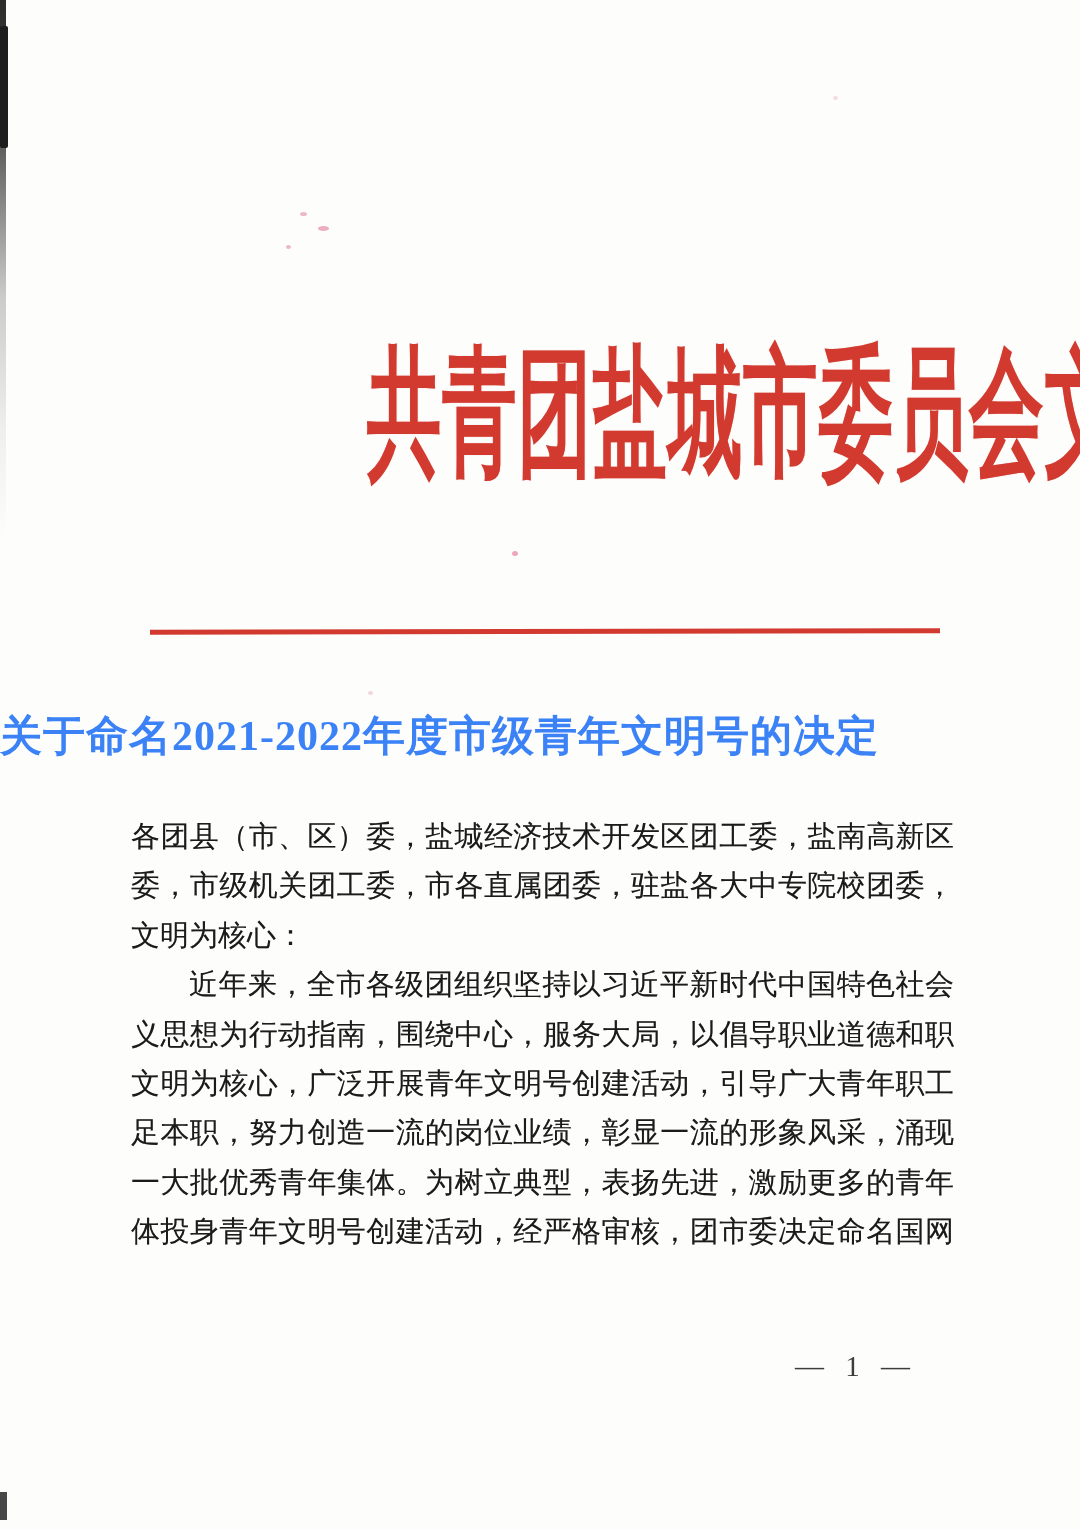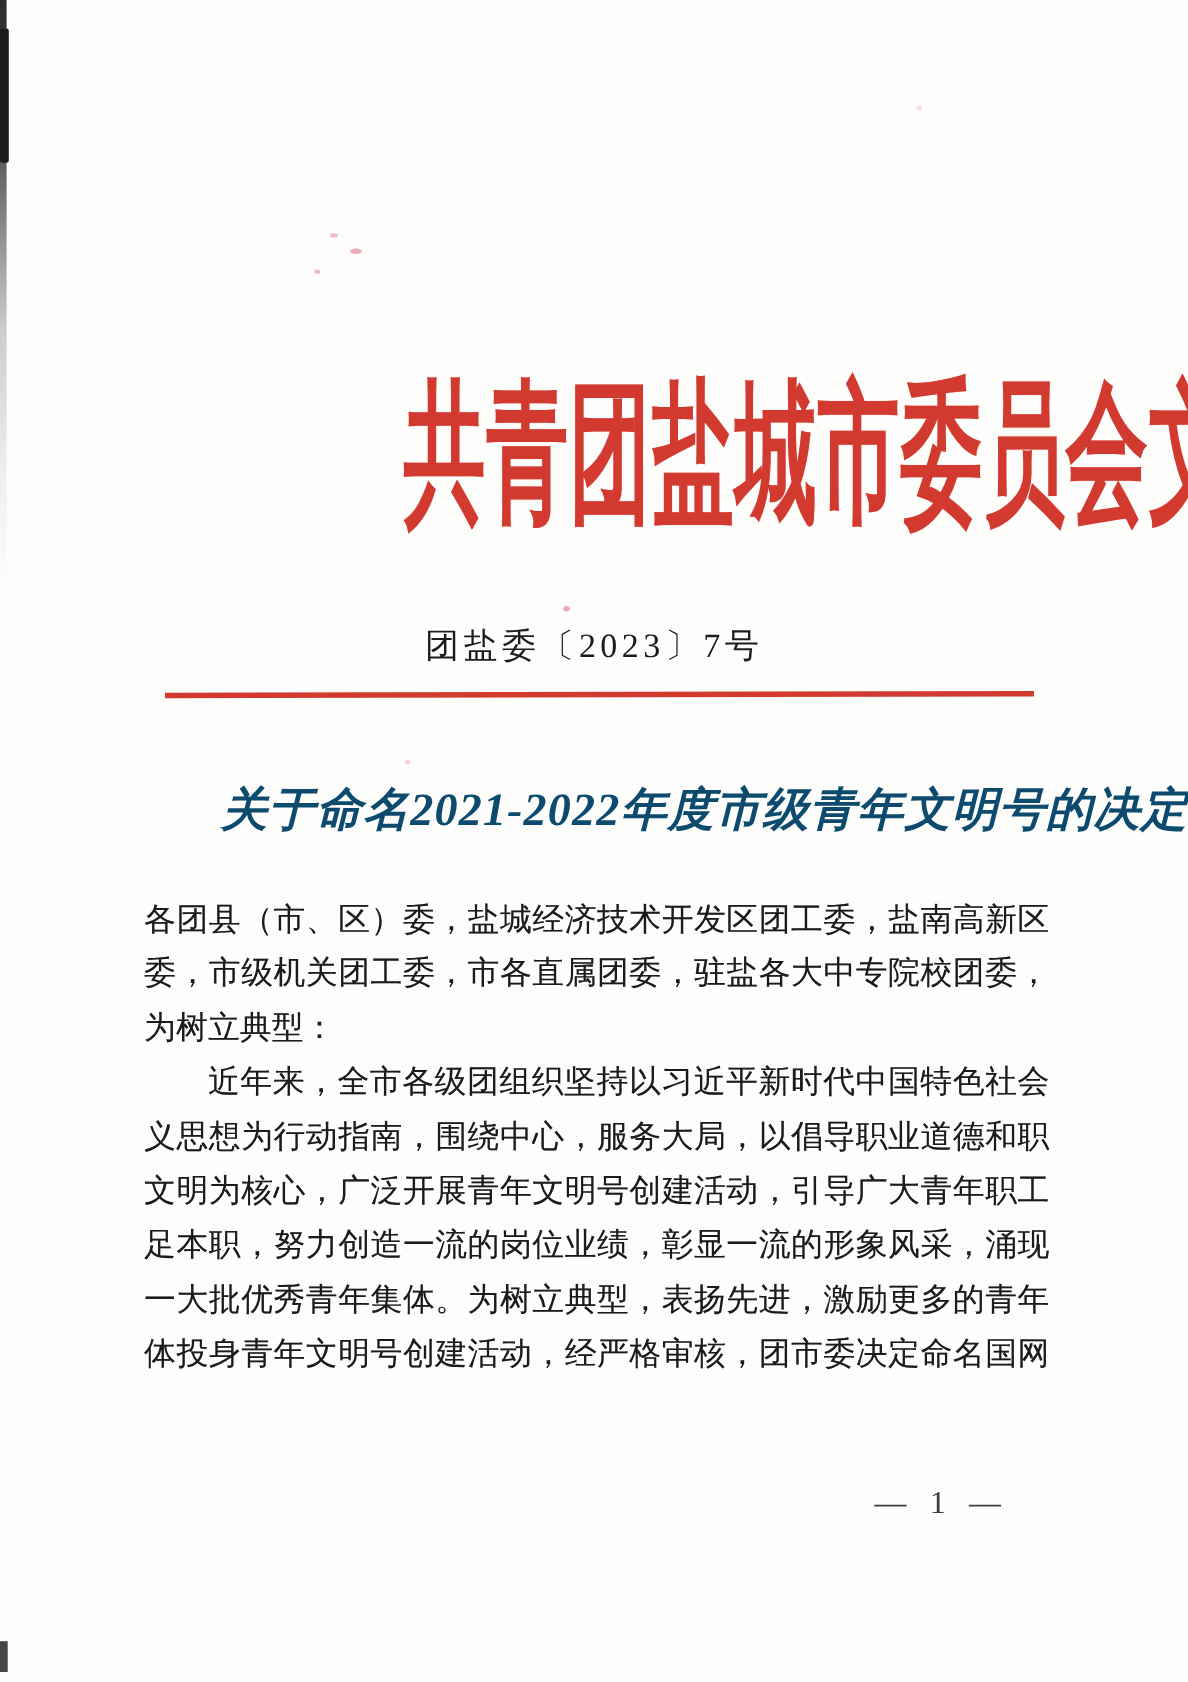--- a/index.html
+++ b/index.html
@@ -64,23 +64,23 @@
     letter-spacing: 4px;
   }
   .red-line {
     position: absolute; top: 629px; left: 150px;
     width: 790px; height: 5px;
     background: var(--accent);
     transform: rotate(-0.12deg);
   }
   .title {
     position: absolute; top: 708px; left: 0; right: 0;
-    margin: 0; text-align: right;
+    margin: 0; text-align: left;
     font-size: 42px; font-weight: bold;
-    color: #0c4a6e; letter-spacing: 1px; font-style: italic;
+    color: #3b82f6; letter-spacing: 1px;
   }
   .body-text {
     position: absolute; top: 812px; left: 131px;
     width: 823px;
     font-size: 29px; line-height: 49.4px;
     color: #1b1b1b;
     text-shadow: 0 0 0.6px rgba(0,0,0,0.35);
   }
   .line {
     height: 49.4px; overflow: hidden;
@@ -107,30 +107,29 @@
   <div class="speck s2"></div>
   <div class="speck s3"></div>
   <div class="speck s4"></div>
   <div class="speck s5"></div>
   <div class="speck s6"></div>
 
   <div class="header">
     <span class="header-inner">共青团盐城市委员会文件</span>
   </div>
 
-  <div class="doc-number">团盐委〔2023〕7号</div>
 
   <div class="red-line"></div>
 
   <h1 class="title">关于命名2021-2022年度市级青年文明号的决定</h1>
 
   <div class="body-text">
     <div class="line">各团县（市、区）委，盐城经济技术开发区团工委，盐南高新区团</div>
     <div class="line">委，市级机关团工委，市各直属团委，驻盐各大中专院校团委，市</div>
-    <div class="line para-end">为树立典型：</div>
+    <div class="line para-end">文明为核心：</div>
     <div class="line indent">近年来，全市各级团组织坚持以习近平新时代中国特色社会主</div>
     <div class="line">义思想为行动指南，围绕中心，服务大局，以倡导职业道德和职业</div>
     <div class="line">文明为核心，广泛开展青年文明号创建活动，引导广大青年职工立</div>
     <div class="line">足本职，努力创造一流的岗位业绩，彰显一流的形象风采，涌现出</div>
     <div class="line">一大批优秀青年集体。为树立典型，表扬先进，激励更多的青年集</div>
     <div class="line">体投身青年文明号创建活动，经严格审核，团市委决定命名国网盐</div>
   </div>
 
   <div class="page-number">— 1 —</div>
 

